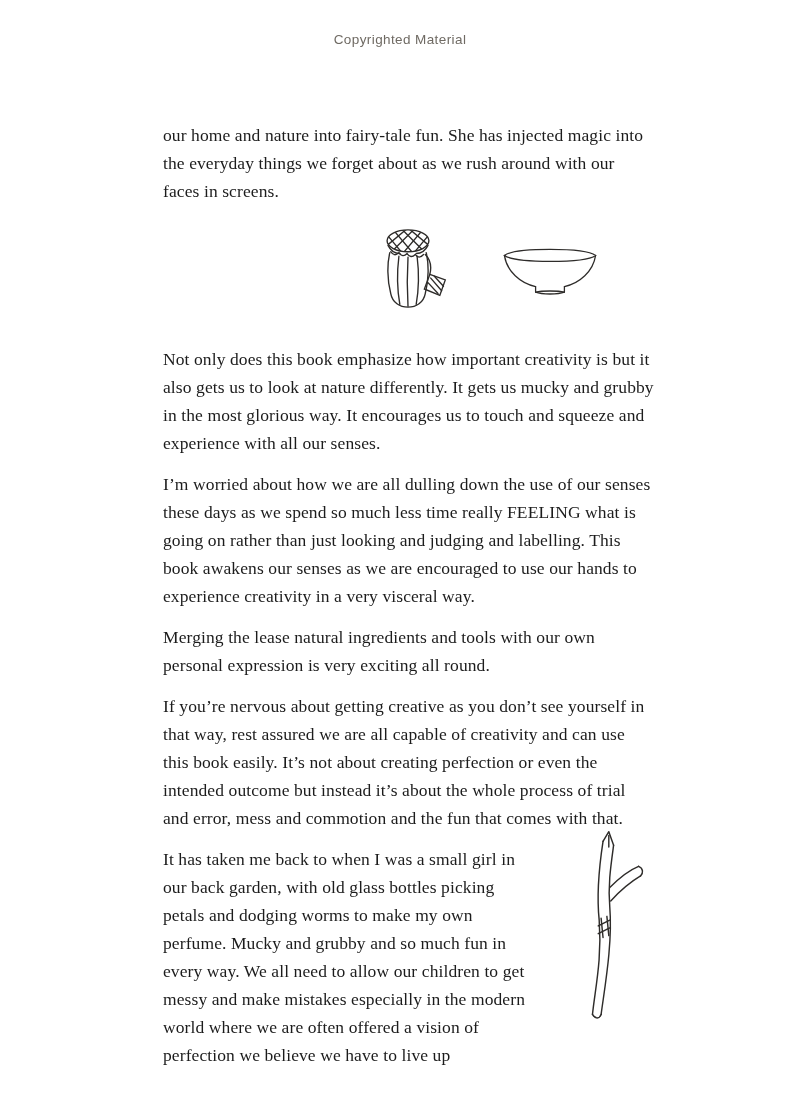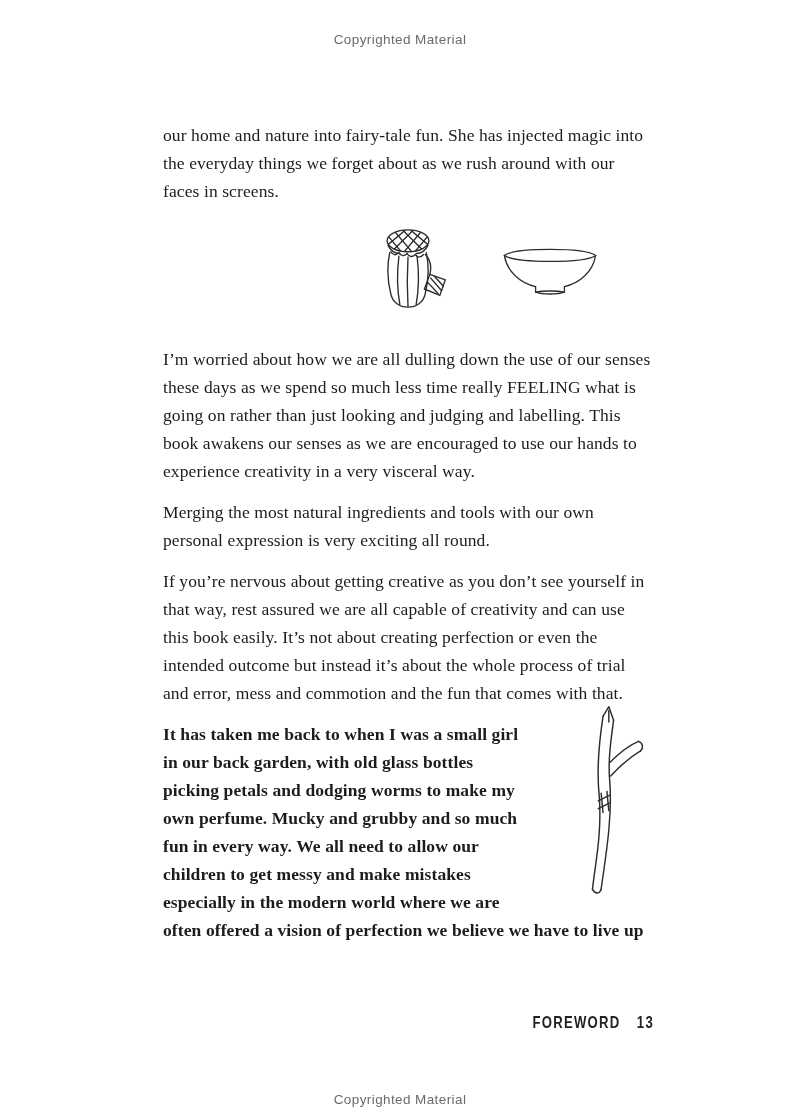--- a/index.html
+++ b/index.html
@@ -40,21 +40,21 @@
   .body-text p {
     margin: 0 0 13px 0;
   }
   .illustration-row {
     display: flex;
     align-items: center;
     gap: 40px;
     margin: 16px 0 28px 195px;
   }
   .illustration-row svg { display: block; }
-  .para-with-figure { overflow: visible; font-weight: bold; }
+  .para-with-figure { overflow: visible; }
   .twig-fig {
     float: right;
     margin: -22px 0 0 26px;
   }
   .page-footer {
     margin-top: auto;
     padding-right: 70px;
     display: flex;
     justify-content: flex-end;
     align-items: baseline;
@@ -119,24 +119,25 @@
           <g fill="none" stroke="#2e2c2a" stroke-width="1.6" stroke-linecap="round">
             <path d="M8,22 C22,12 108,12 122,22 C108,32 22,32 8,22 Z"></path>
             <path d="M8,22 C11,42 28,57 47,61 L47,68 C55,71 75,71 83,68 L83,61 C102,57 119,42 122,22"></path>
             <path d="M47,68 C55,66 75,66 83,68"></path>
           </g>
         </svg>
       </span>
 
     </div>
 
+    <p>Not only does this book emphasize how important creativity is but it also gets us to look at nature differently. It gets us mucky and grubby in the most glorious way. It encourages us to touch and squeeze and experience with all our senses.</p>
 
     <p>I’m worried about how we are all dulling down the use of our senses these days as we spend so much less time really FEELING what is going on rather than just looking and judging and labelling. This book awakens our senses as we are encouraged to use our hands to experience creativity in a very visceral way.</p>
 
-    <p>Merging the most natural ingredients and tools with our own personal expression is very exciting all round.</p>
+    <p>Merging the lease natural ingredients and tools with our own personal expression is very exciting all round.</p>
 
     <p>If you’re nervous about getting creative as you don’t see yourself in that way, rest assured we are all capable of creativity and can use this book easily. It’s not about creating perfection or even the intended outcome but instead it’s about the whole process of trial and error, mess and commotion and the fun that comes with that.</p>
 
     <div class="para-with-figure">
       <span class="twig-fig">
         <svg width="100" height="204" viewBox="0 0 104 206" aria-hidden="true">
           <g fill="none" stroke="#2e2c2a" stroke-width="1.5" stroke-linecap="round" stroke-linejoin="round">
             <path d="M51,16 C47,42 44,70 47,98 C50,138 43,168 40,196"></path>
             <path d="M62,20 C59,42 56,62 58,84 C61,122 53,166 49,196"></path>
             <path d="M51,16 L57,6 L62,20"></path>

